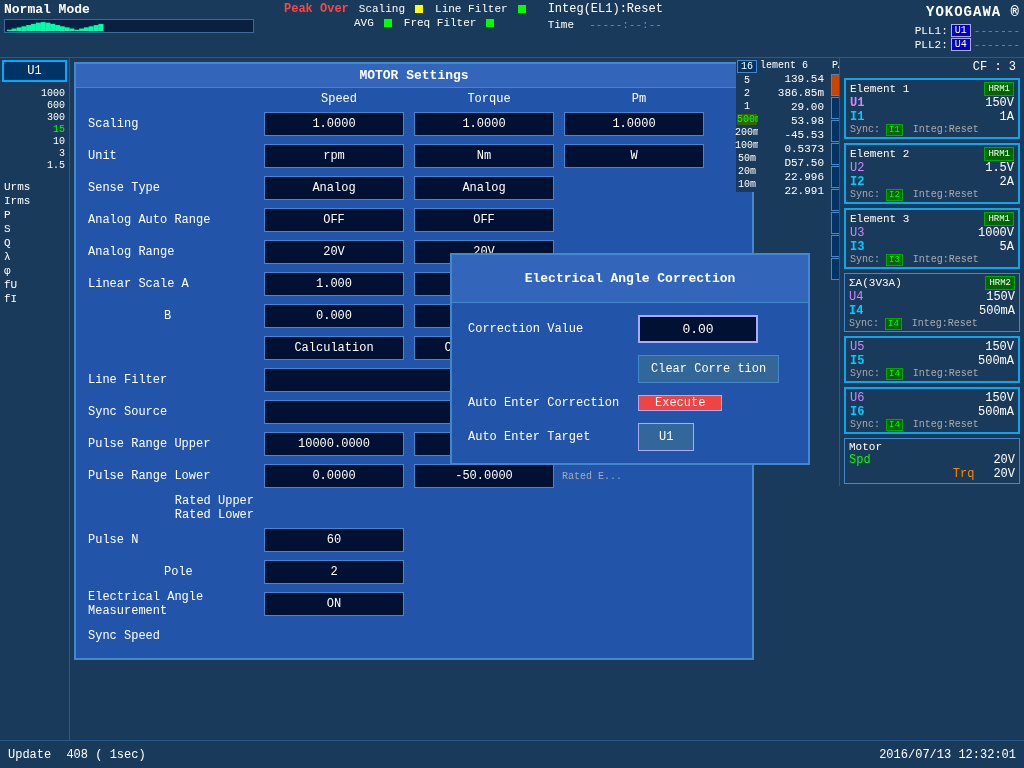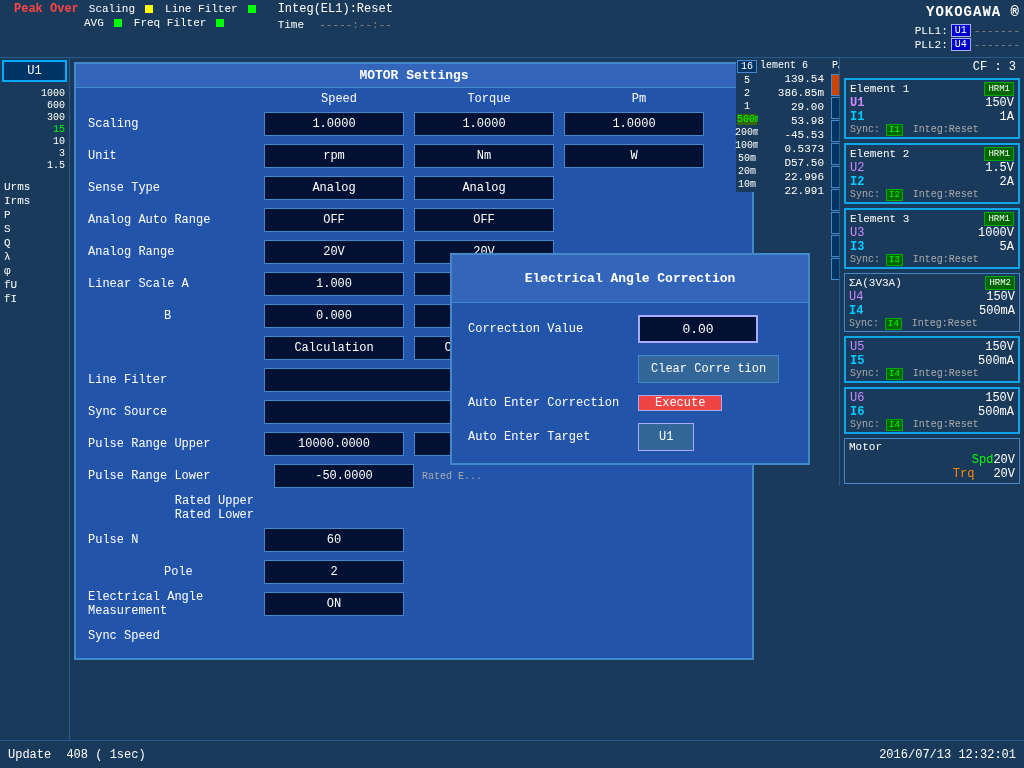--- a/index.html
+++ b/index.html
@@ -420,20 +420,26 @@
       padding: 2px 4px;
     }
     .motor-val-label { color: #ffffff; font-size: 11px; }
     .motor-spd { color: #00ff00; font-size: 12px; }
     .motor-trq { color: #ff8800; font-size: 12px; }
   </style>
 </head>
 <body>
 
 <div class="top-bar">
+  <div class="top-left">
+    <div class="normal-mode">Normal Mode</div>
+    <div class="waveform-bar">
+      <span style="color:#00ffaa;font-size:8px;">▁▂▃▄▅▆▇█▇▆▅▄▃▂▁▂▃▄▅▆</span>
+    </div>
+  </div>
 
   <div class="top-center">
     <div class="top-center-row">
       <span class="peak-over">Peak Over</span>
       <span class="label-white">Scaling</span>
       <span class="dot-yellow"></span>
       <span class="label-white">Line Filter</span>
       <span class="dot-green"></span>
     </div>
     <div class="top-center-row">
@@ -579,20 +585,21 @@
 
         <div class="motor-row">
           <div class="row-label">Pulse Range Upper</div>
           <input class="input-box" value="10000.0000" readonly="" style="">
           <div class="gap-col"></div>
           <input class="input-box" value="50.0000" readonly="" style="">
         </div>
 
         <div class="motor-row">
           <div class="row-label">Pulse Range Lower</div>
+          <input class="input-box" value="0.0000" readonly="" style="">
           <div class="gap-col"></div>
           <input class="input-box" value="-50.0000" readonly="" style="">
           <span style="color:#aaaaaa;font-size:10px;margin-left:8px;">Rated E...</span>
         </div>
 
         <div class="motor-row">
           <div style="width:180px;text-align:right;padding-right:10px;">
             <div style="color:#ffffff;font-size:12px;">Rated Upper</div>
             <div style="color:#ffffff;font-size:12px;">Rated Lower</div>
           </div>
@@ -793,21 +800,21 @@
       </div>
       <div class="sync-row">
         <span>Sync:</span>
         <span class="sync-tag">I4</span>
         <span style="margin-left:4px;">Integ:Reset</span>
       </div>
     </div>
 
     <div class="motor-values-block">
       <div class="motor-val-label">Motor</div>
-      <div style="display:flex;justify-content:flex-end;">
+      <div style="display:flex;justify-content:space-between;">
         <span class="motor-spd">Spd</span>
         <span style="color:#ffffff;font-size:12px;">20V</span>
       </div>
       <div style="display:flex;justify-content:flex-end;gap:19px;">
         <span class="motor-trq">Trq</span>
         <span style="color:#ffffff;font-size:12px;">20V</span>
       </div>
     </div>
   </div>
 </div>

